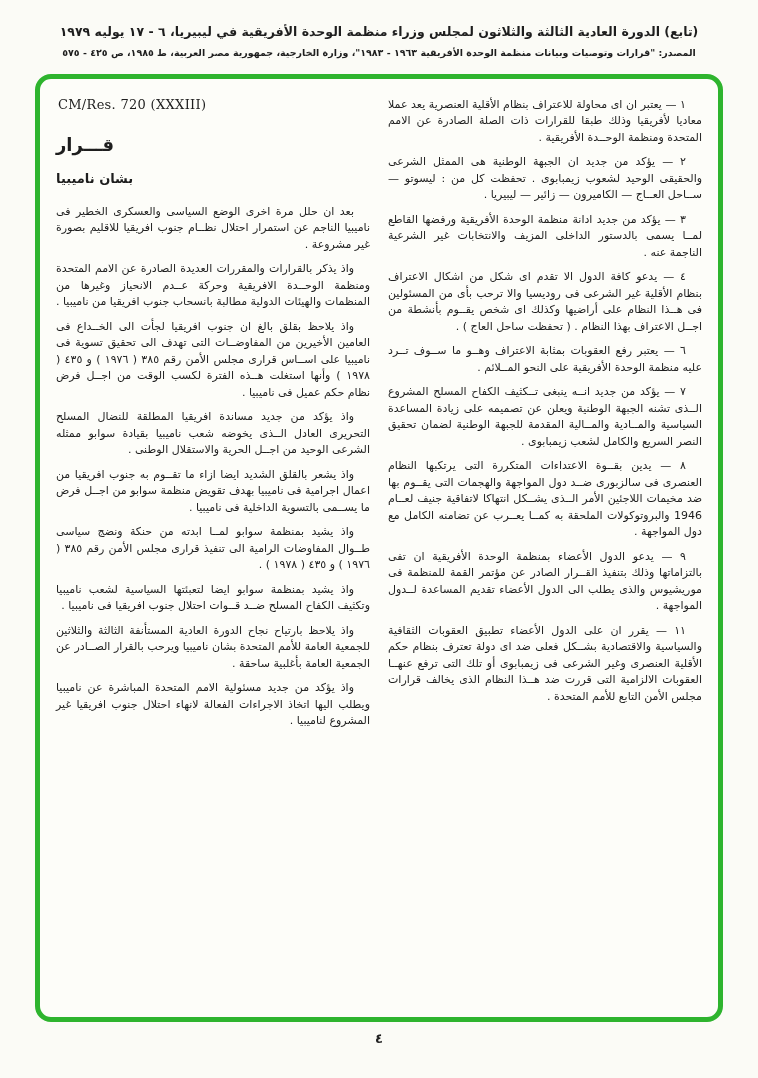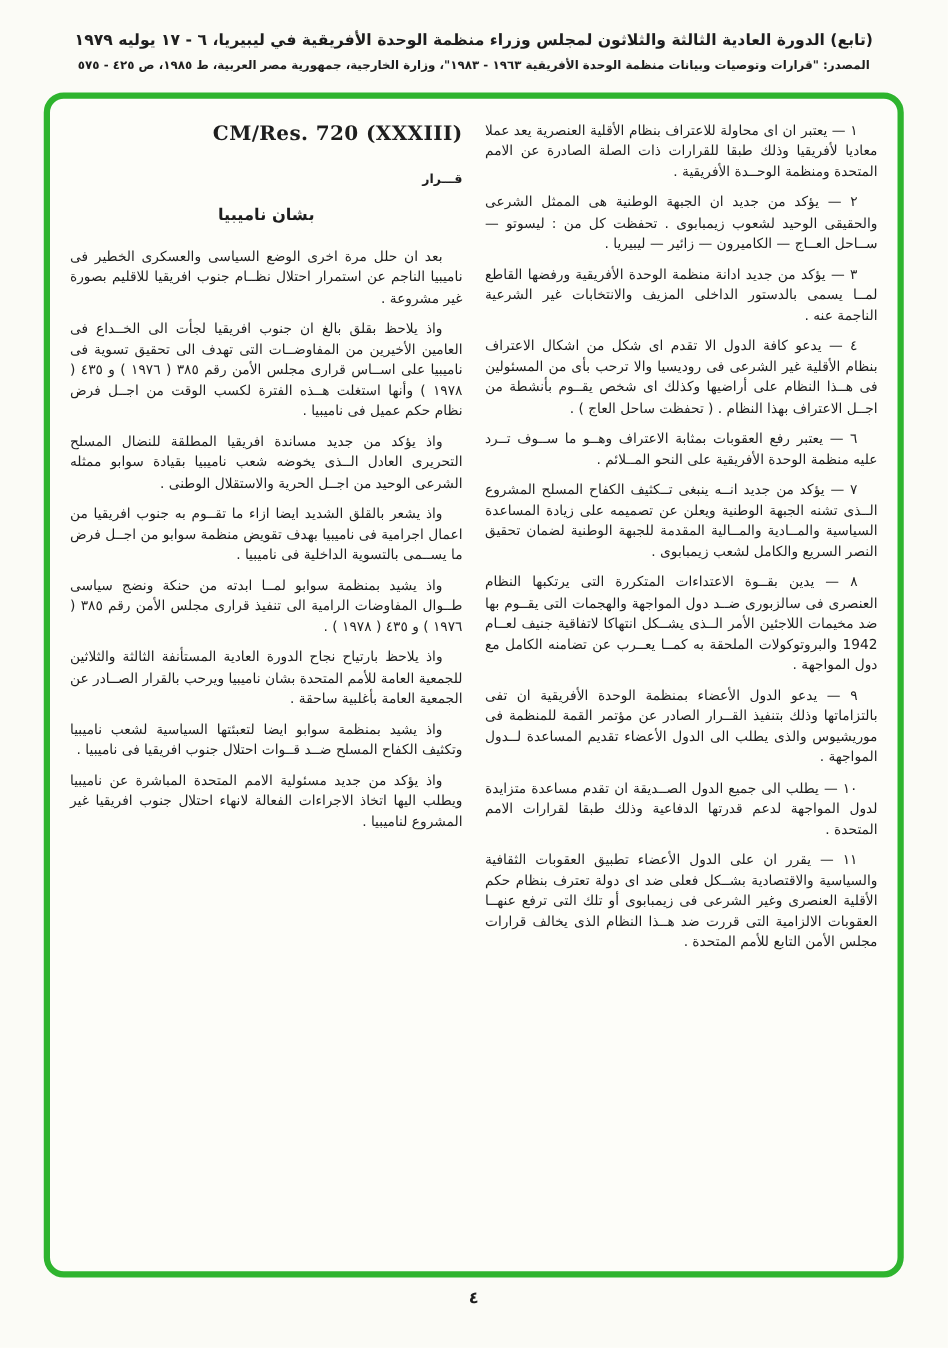--- a/index.html
+++ b/index.html
@@ -35,28 +35,28 @@
     font-size: 11px;
     line-height: 16.5px;
     text-indent: 16px;
     margin: 0 0 8px 0;
   }
   .para .lead { font-weight: 400; }
   .para .lead:not(:empty)::after { content: "\00a0"; }
   .para .num::after { content: "\00a0"; }
 
   .reference {
-    direction: ltr; text-align: right;
+    direction: ltr; text-align: left;
     font-family: "DejaVu Serif", serif;
-    font-weight: 700; font-size: 16px;
+    font-weight: 400; font-size: 13px;
     letter-spacing: 0.3px;
     margin: 0 0 4px 2px;
   }
-  .res-title  { direction: rtl; text-align: right; font-size: 10px; font-weight: 700; margin: 22px 0 16px; }
-  .res-subtitle { direction: rtl; text-align: center; font-size: 13px; font-weight: 700; margin: 0 0 18px; }
+  .res-title  { direction: rtl; text-align: left; font-size: 18px; font-weight: 700; margin: 22px 0 16px; }
+  .res-subtitle { direction: rtl; text-align: left; font-size: 13px; font-weight: 700; margin: 0 0 18px; }
 
   .footer { text-align: center; margin-top: 9px; font-size: 13px; font-weight: 700; }
 </style>
 </head>
 <body>
 
 <div class="page">
 
   <div class="header">
     <div class="line1">(تابع) الدورة العادية الثالثة والثلاثون لمجلس وزراء منظمة الوحدة الأفريقية في ليبيريا، ٦ - ١٧ يوليه ١٩٧٩</div>
@@ -66,37 +66,37 @@
   <div class="frame">
     <div class="columns">
 
       <div class="col">
         <p class="para"><span class="num">١ —</span><b class="lead">يعتبر</b><span class="txt">ان اى محاولة للاعتراف بنظام الأقلية العنصرية يعد عملا معاديا لأفريقيا وذلك طبقا للقرارات ذات الصلة الصادرة عن الامم المتحدة ومنظمة الوحــدة الأفريقية .</span></p>
         <p class="para"><span class="num">٢ —</span><b class="lead">يؤكد من جديد</b><span class="txt">ان الجبهة الوطنية هى الممثل الشرعى والحقيقى الوحيد لشعوب زيمبابوى . تحفظت كل من : ليسوتو — ســاحل العــاج — الكاميرون — زائير — ليبيريا .</span></p>
         <p class="para"><span class="num">٣ —</span><b class="lead">يؤكد من جديد</b><span class="txt">ادانة منظمة الوحدة الأفريقية ورفضها القاطع لمــا يسمى بالدستور الداخلى المزيف والانتخابات غير الشرعية الناجمة عنه .</span></p>
         <p class="para"><span class="num">٤ —</span><b class="lead">يدعو</b><span class="txt">كافة الدول الا تقدم اى شكل من اشكال الاعتراف بنظام الأقلية غير الشرعى فى روديسيا والا ترحب بأى من المسئولين فى هــذا النظام على أراضيها وكذلك اى شخص يقــوم بأنشطة من اجــل الاعتراف بهذا النظام . ( تحفظت ساحل العاج ) .</span></p>
         <p class="para"><span class="num">٦ —</span><b class="lead">يعتبر</b><span class="txt">رفع العقوبات بمثابة الاعتراف وهــو ما ســوف تــرد عليه منظمة الوحدة الأفريقية على النحو المــلائم .</span></p>
         <p class="para"><span class="num">٧ —</span><b class="lead">يؤكد من جديد</b><span class="txt">انــه ينبغى تــكثيف الكفاح المسلح المشروع الــذى تشنه الجبهة الوطنية ويعلن عن تصميمه على زيادة المساعدة السياسية والمــادية والمــالية المقدمة للجبهة الوطنية لضمان تحقيق النصر السريع والكامل لشعب زيمبابوى .</span></p>
-        <p class="para"><span class="num">٨ —</span><b class="lead">يدين</b><span class="txt">بقــوة الاعتداءات المتكررة التى يرتكبها النظام العنصرى فى سالزبورى ضــد دول المواجهة والهجمات التى يقــوم بها ضد مخيمات اللاجئين الأمر الــذى يشــكل انتهاكا لاتفاقية جنيف لعــام 1942 والبروتوكولات الملحقة به كمــا يعــرب عن تضامنه الكامل مع دول المواجهة .</span></p>
+        <p class="para"><span class="num">٨ —</span><b class="lead">يدين</b><span class="txt">بقــوة الاعتداءات المتكررة التى يرتكبها النظام العنصرى فى سالزبورى ضــد دول المواجهة والهجمات التى يقــوم بها ضد مخيمات اللاجئين الأمر الــذى يشــكل انتهاكا لاتفاقية جنيف لعــام 1946 والبروتوكولات الملحقة به كمــا يعــرب عن تضامنه الكامل مع دول المواجهة .</span></p>
         <p class="para"><span class="num">٩ —</span><b class="lead">يدعو</b><span class="txt">الدول الأعضاء بمنظمة الوحدة الأفريقية ان تفى بالتزاماتها وذلك بتنفيذ القــرار الصادر عن مؤتمر القمة للمنظمة فى موريشيوس والذى يطلب الى الدول الأعضاء تقديم المساعدة لــدول المواجهة .</span></p>
-        <p class="para"><span class="num">١٠ —</span><b class="lead">يطلب</b><span class="txt">الى جميع الدول الصــديقة ان تقدم مساعدة متزايدة لدول المواجهة لدعم قدرتها الدفاعية وذلك طبقا لقرارات الامم المتحدة .</span></p>
         <p class="para"><span class="num">١١ —</span><b class="lead">يقرر</b><span class="txt">ان على الدول الأعضاء تطبيق العقوبات الثقافية والسياسية والاقتصادية بشــكل فعلى ضد اى دولة تعترف بنظام حكم الأقلية العنصرى وغير الشرعى فى زيمبابوى أو تلك التى ترفع عنهــا العقوبات الالزامية التى قررت ضد هــذا النظام الذى يخالف قرارات مجلس الأمن التابع للأمم المتحدة .</span></p>
       </div>
 
       <div class="col">
         <div class="reference">CM/Res. 720 (XXXIII)</div>
         <div class="res-title">قـــرار</div>
         <div class="res-subtitle">بشان ناميبيا</div>
         <p class="para"><b class="lead">بعد ان حلل</b><span class="txt">مرة اخرى الوضع السياسى والعسكرى الخطير فى ناميبيا الناجم عن استمرار احتلال نظــام جنوب افريقيا للاقليم بصورة غير مشروعة .</span></p>
+        <p class="para"><b class="lead">واذ يذكر</b><span class="txt">بالقرارات والمقررات العديدة الصادرة عن الامم المتحدة ومنظمة الوحــدة الافريقية وحركة عــدم الانحياز وغيرها من المنظمات والهيئات الدولية مطالبة بانسحاب جنوب افريقيا من ناميبيا .</span></p>
         <p class="para"><b class="lead">واذ يلاحظ بقلق بالغ</b><span class="txt">ان جنوب افريقيا لجأت الى الخــداع فى العامين الأخيرين من المفاوضــات التى تهدف الى تحقيق تسوية فى ناميبيا على اســاس قرارى مجلس الأمن رقم ٣٨٥ ( ١٩٧٦ ) و ٤٣٥ ( ١٩٧٨ ) وأنها استغلت هــذه الفترة لكسب الوقت من اجــل فرض نظام حكم عميل فى ناميبيا .</span></p>
         <p class="para"><b class="lead">واذ يؤكد من جديد</b><span class="txt">مساندة افريقيا المطلقة للنضال المسلح التحريرى العادل الــذى يخوضه شعب ناميبيا بقيادة سوابو ممثله الشرعى الوحيد من اجــل الحرية والاستقلال الوطنى .</span></p>
         <p class="para"><b class="lead">واذ يشعر بالقلق الشديد</b><span class="txt">ايضا ازاء ما تقــوم به جنوب افريقيا من اعمال اجرامية فى ناميبيا بهدف تقويض منظمة سوابو من اجــل فرض ما يســمى بالتسوية الداخلية فى ناميبيا .</span></p>
         <p class="para"><b class="lead">واذ يشيد بمنظمة سوابو</b><span class="txt">لمــا ابدته من حنكة ونضج سياسى طــوال المفاوضات الرامية الى تنفيذ قرارى مجلس الأمن رقم ٣٨٥ ( ١٩٧٦ ) و ٤٣٥ ( ١٩٧٨ ) .</span></p>
+        <p class="para"><b class="lead">واذ يشيد بمنظمة سوابو</b><span class="txt">ايضا لتعبئتها السياسية لشعب ناميبيا وتكثيف الكفاح المسلح ضــد قــوات احتلال جنوب افريقيا فى ناميبيا .</span></p>
         <p class="para"><b class="lead">واذ يلاحظ بارتياح</b><span class="txt">نجاح الدورة العادية المستأنفة الثالثة والثلاثين للجمعية العامة للأمم المتحدة بشان ناميبيا ويرحب بالقرار الصــادر عن الجمعية العامة بأغلبية ساحقة .</span></p>
-        <p class="para"><b class="lead">واذ يشيد بمنظمة سوابو</b><span class="txt">ايضا لتعبئتها السياسية لشعب ناميبيا وتكثيف الكفاح المسلح ضــد قــوات احتلال جنوب افريقيا فى ناميبيا .</span></p>
         <p class="para"><b class="lead">واذ يؤكد من جديد</b><span class="txt">مسئولية الامم المتحدة المباشرة عن ناميبيا ويطلب اليها اتخاذ الاجراءات الفعالة لانهاء احتلال جنوب افريقيا غير المشروع لناميبيا .</span></p>
       </div>
 
     </div>
   </div>
 
   <div class="footer">٤</div>
 
 </div>
 

